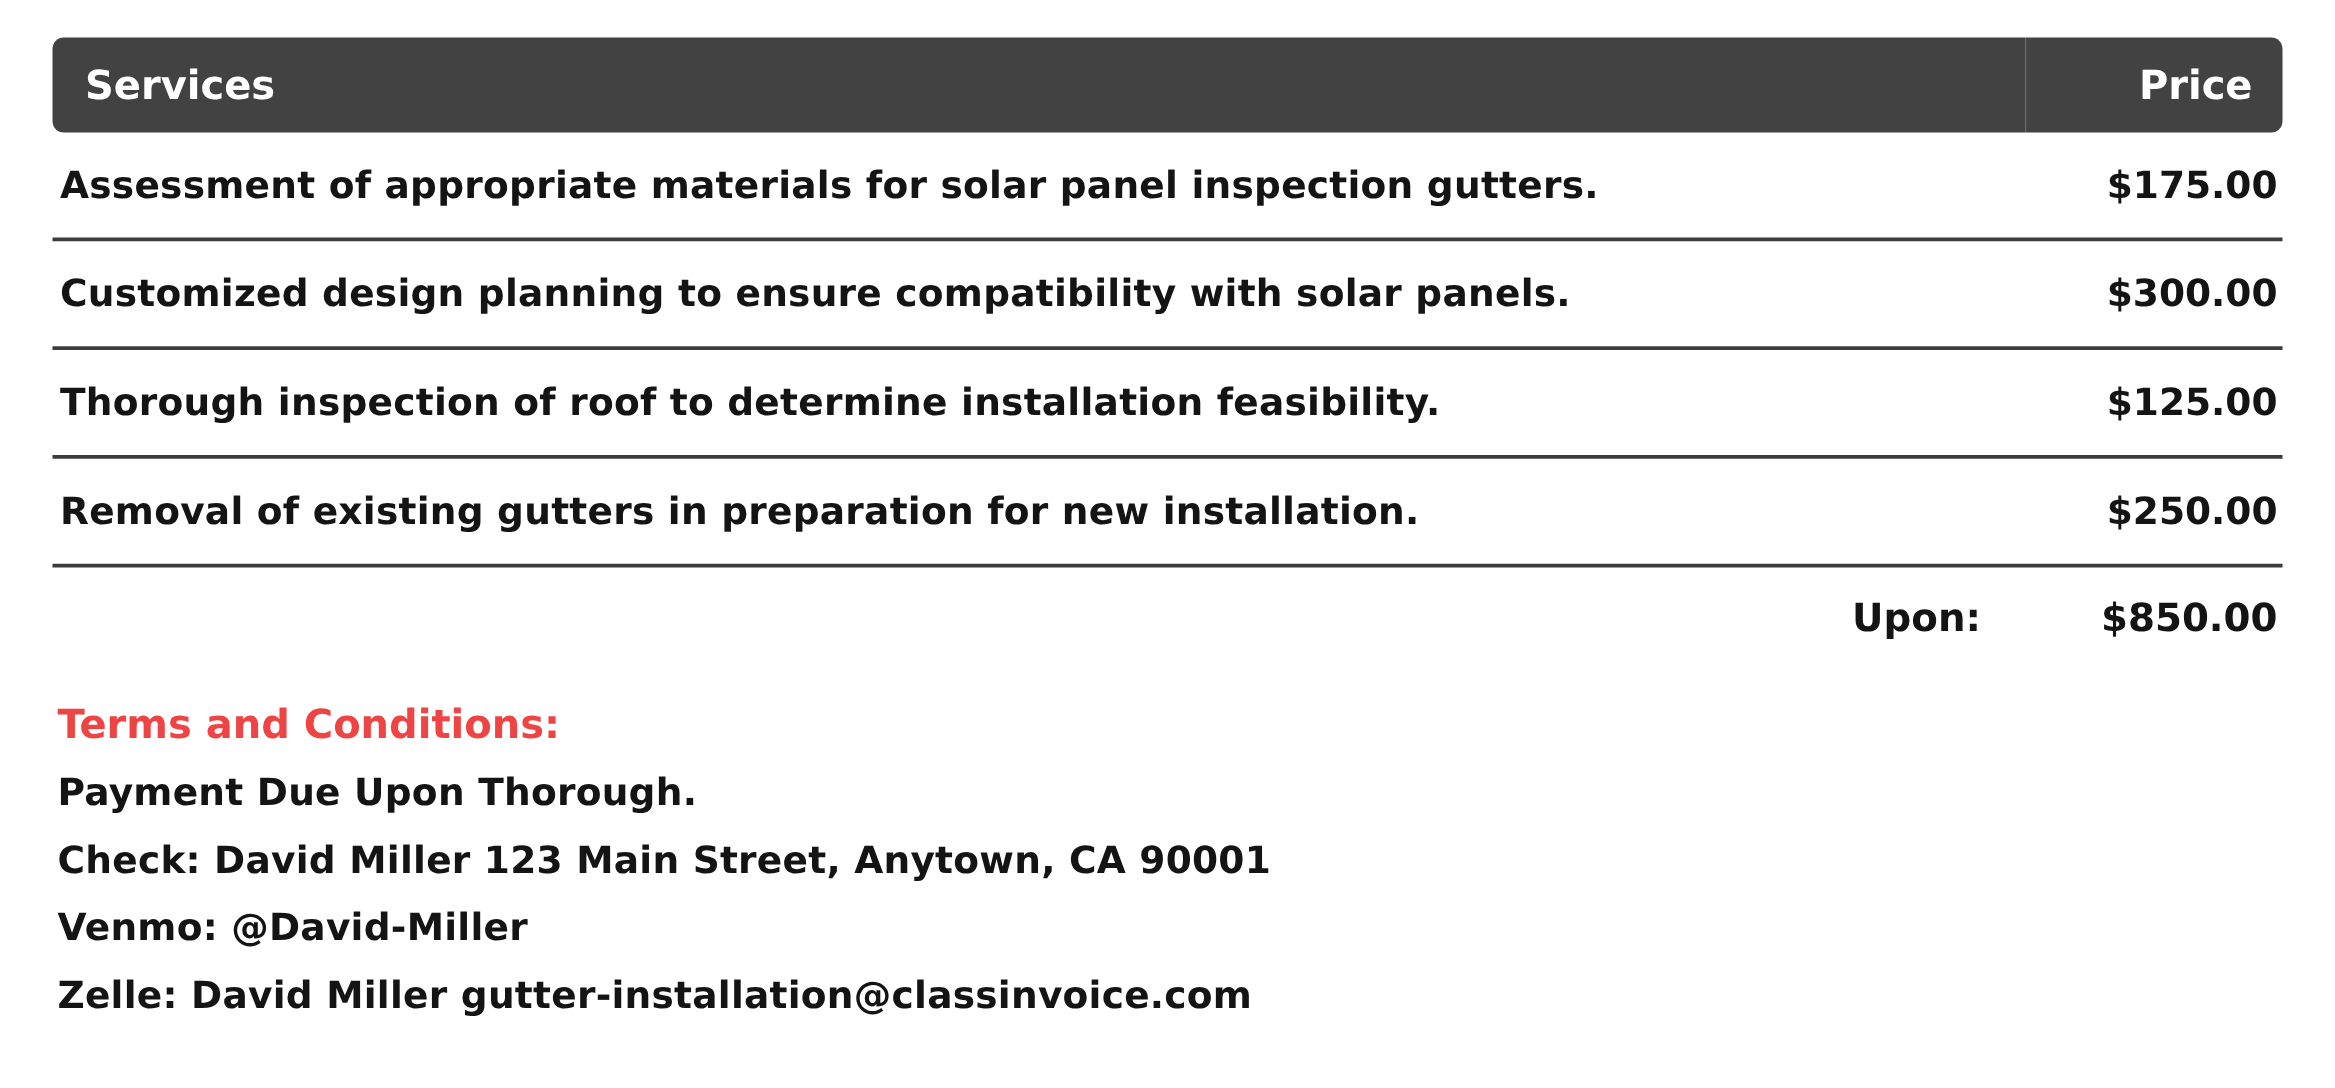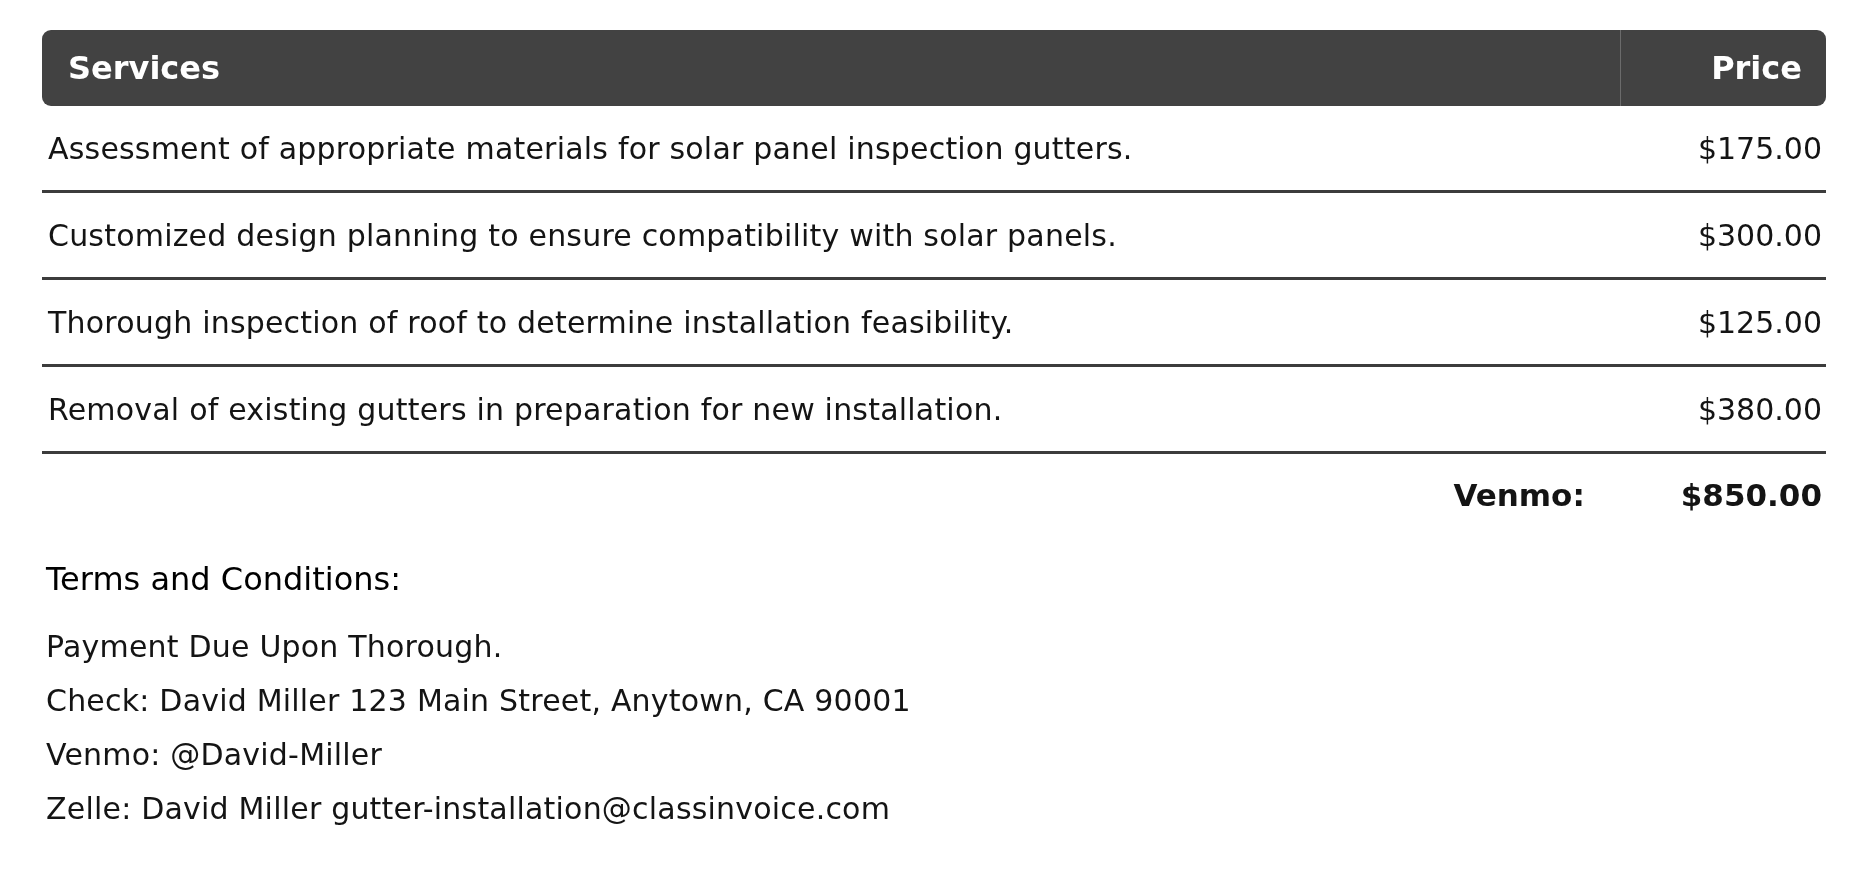--- a/index.html
+++ b/index.html
@@ -1,15 +1,15 @@
 <!DOCTYPE html>
 <html><head>
 <meta charset="utf-8">
 <style>
-  * { margin: 0; padding: 0; box-sizing: border-box; }
+  * { margin: 0; padding: 0; box-sizing: border-box; font-weight: bold; }
   html, body {
     background: #ffffff;
     font-family: "DejaVu Sans", "Liberation Sans", sans-serif;
     color: #141414;
   }
   .page {
     width: 1868px;
     height: 870px;
     background: #ffffff;
     position: relative;
@@ -78,23 +78,23 @@
     text-align: right;
     padding-right: 4px;
   }
 
   
   .terms {
     margin-top: 24px;
     font-size: 30px;
   }
   .terms-heading {
-    color: #000000;
+    color: #ef4444;
     font-size: 32px;
-    margin-bottom: 22px;
+    margin-bottom: 10px;
     padding-left: 4px;
   }
   .terms-line {
     color: #141414;
     line-height: 54px;
     padding-left: 4px;
     letter-spacing: 0.2px;
   }
 </style>
 </head>
@@ -119,25 +119,25 @@
         <div class="td-price">$300.00</div>
       </div>
 
       <div class="tbl-row">
         <div class="td-desc">Thorough inspection of roof to determine installation feasibility.</div>
         <div class="td-price">$125.00</div>
       </div>
 
       <div class="tbl-row">
         <div class="td-desc">Removal of existing gutters in preparation for new installation.</div>
-        <div class="td-price">$380.00</div>
+        <div class="td-price">$250.00</div>
       </div>
 
       <div class="tbl-total">
-        <div class="total-label">Venmo:</div>
+        <div class="total-label">Upon:</div>
         <div class="total-value">$850.00</div>
       </div>
     </div>
 
     <div class="terms">
       <div class="terms-heading">Terms and Conditions:</div>
       <div class="terms-line">Payment Due Upon Thorough.</div>
       <div class="terms-line">Check: David Miller 123 Main Street, Anytown, CA 90001</div>
       <div class="terms-line">Venmo: @David-Miller</div>
       <div class="terms-line">Zelle: David Miller gutter-installation@classinvoice.com</div>

